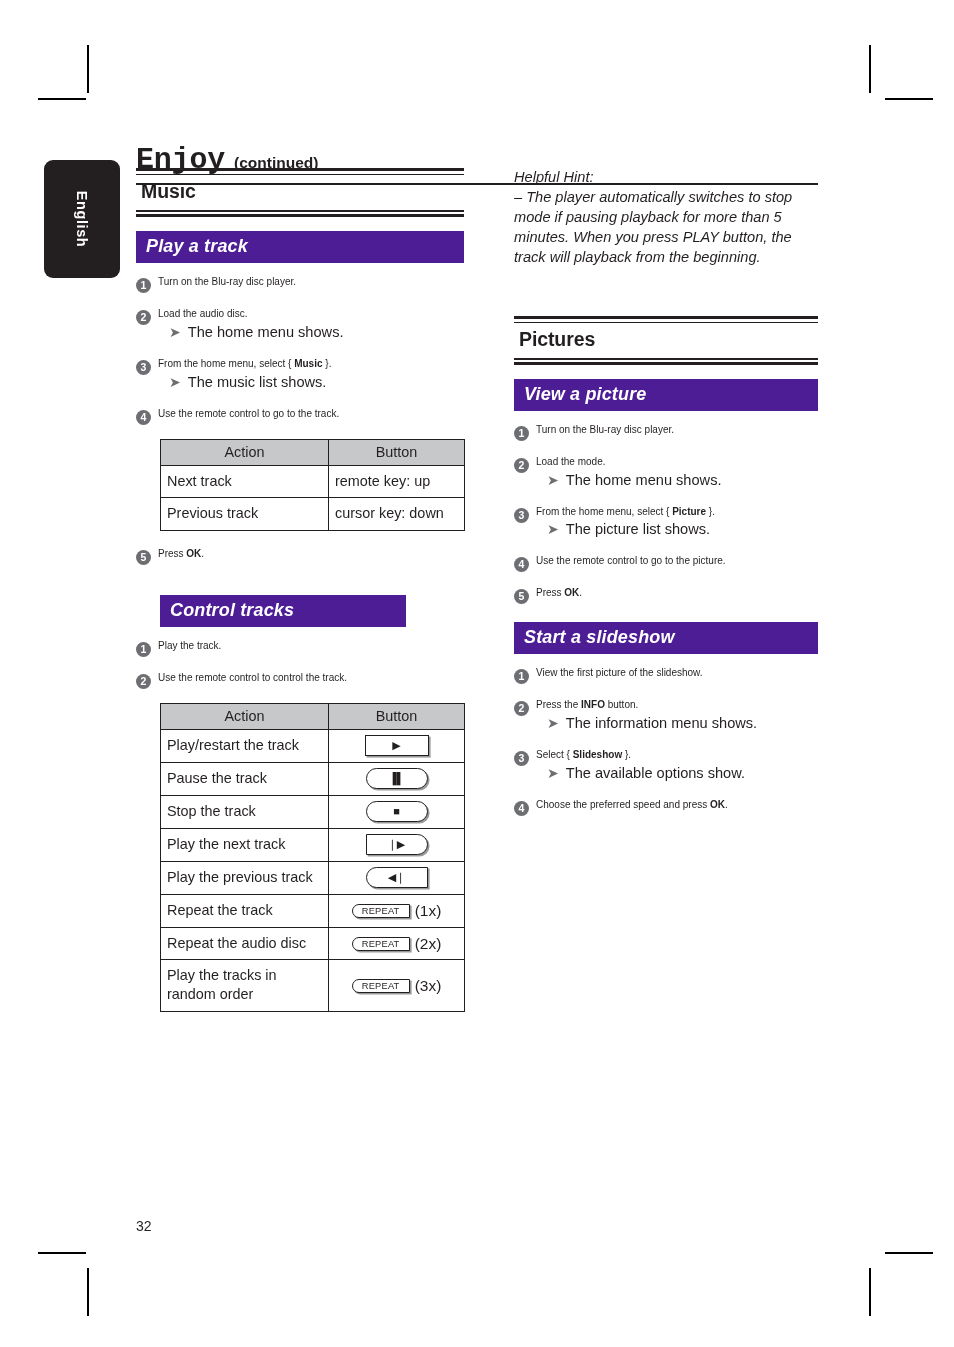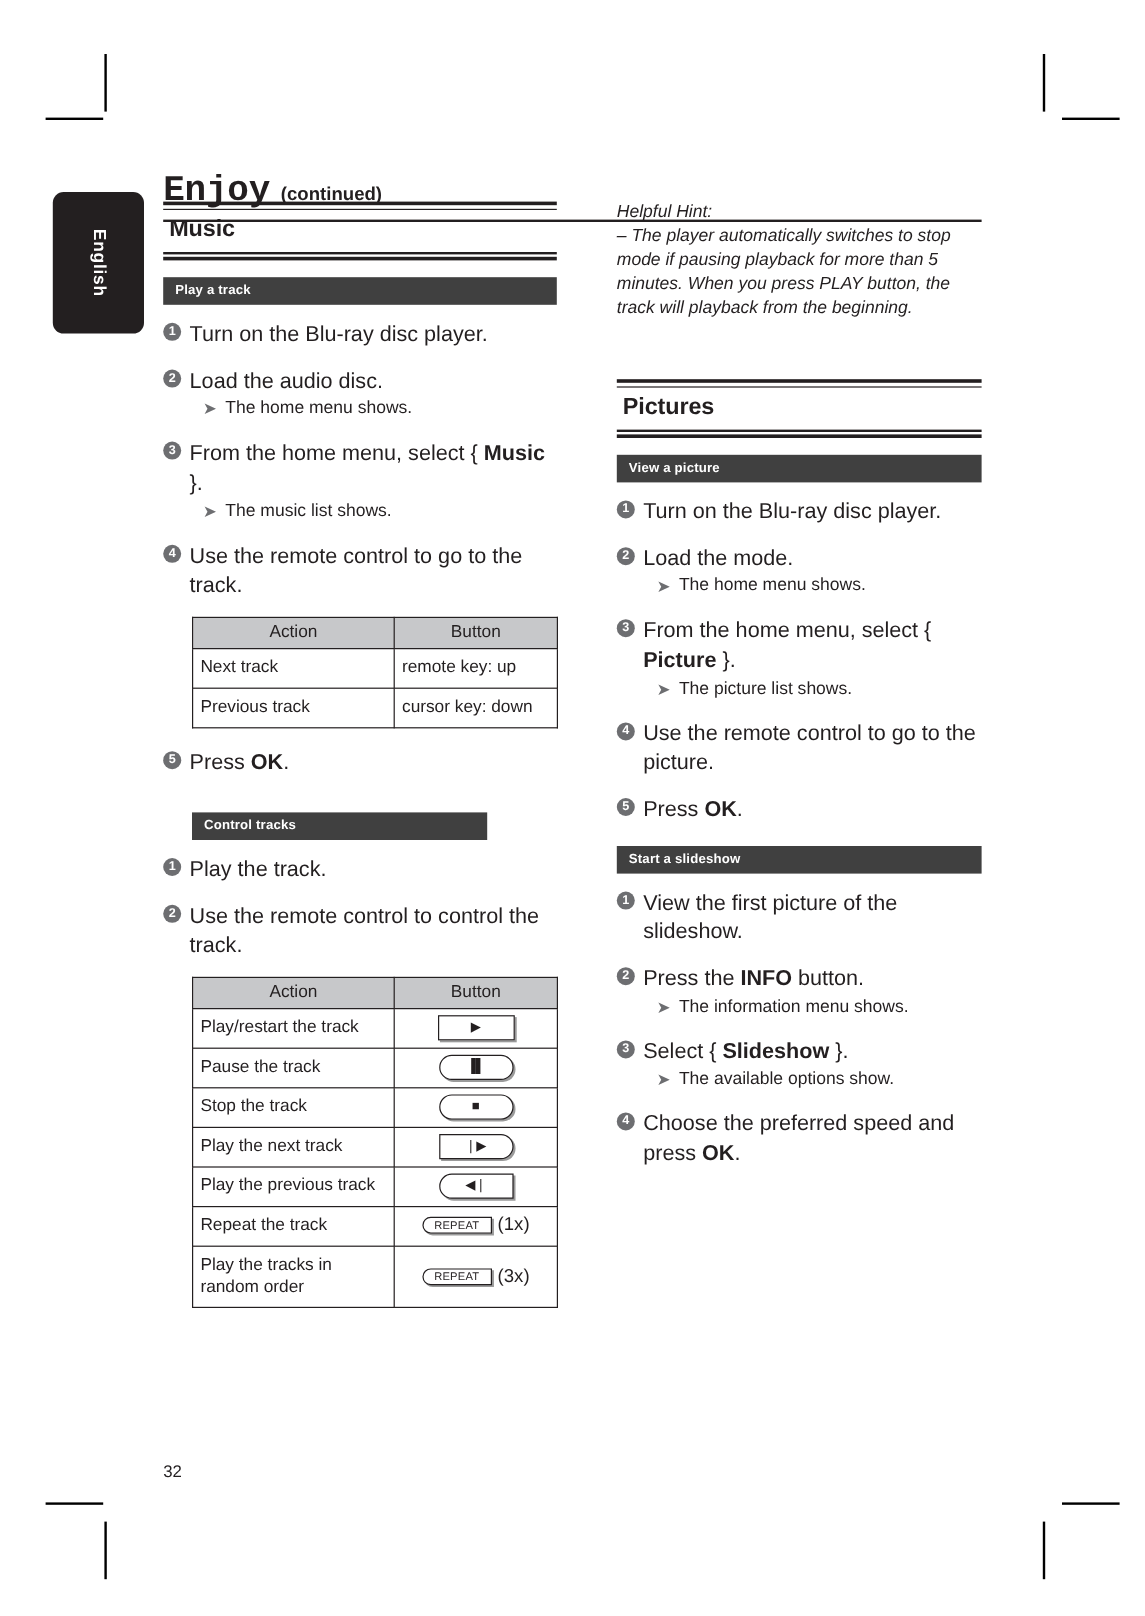--- a/index.html
+++ b/index.html
@@ -99,26 +99,27 @@
   .sec-heading .sec-title {
     font-size: 19.5px;
     font-weight: bold;
     color: #231f20;
     padding: 5px 0 7px 5px;
     letter-spacing: -0.1px;
   }
 
   
   .sub-bar {
-    background: #404040;
+    background: #4c1d95;
     color: #ffffff;
-    font-size: 11px;
+    font-size: 18px;
     font-weight: bold;
     padding: 5px 0 6px 10px;
     letter-spacing: 0.15px;
+    font-style: italic;
   }
 
   
   .steps { margin-top: 12px; }
   .step {
     display: flex;
     align-items: flex-start;
     margin-bottom: 14px;
   }
   .step-badge {
@@ -130,21 +131,21 @@
     color: #ffffff;
     font-size: 10.5px;
     font-weight: bold;
     line-height: 15px;
     text-align: center;
     margin-top: 3px;
     margin-right: 7px;
   }
   .step-body { flex: 1 1 auto; }
   .step-text {
-    font-size: 18px;
+    font-size: 10px;
     line-height: 1.37;
     color: #231f20;
   }
   .step-text b { font-weight: bold; }
   .result {
     display: flex;
     align-items: flex-start;
     margin-top: 2px;
     padding-left: 11px;
   }
@@ -431,20 +432,31 @@
         <td class="btn">
           <span class="keywrap">
             <span class="key key-repeat">
                 <span>REPEAT</span>
               </span>
             <span class="mult">(1x)</span>
           </span>
         </td>
       </tr>
       <tr>
+        <td class="act">Repeat the audio disc</td>
+        <td class="btn">
+          <span class="keywrap">
+            <span class="key key-repeat">
+                <span>REPEAT</span>
+              </span>
+            <span class="mult">(2x)</span>
+          </span>
+        </td>
+      </tr>
+      <tr>
         <td class="act">Play the tracks in random order</td>
         <td class="btn">
           <span class="keywrap">
             <span class="key key-repeat">
                 <span>REPEAT</span>
               </span>
             <span class="mult">(3x)</span>
           </span>
         </td>
       </tr>

